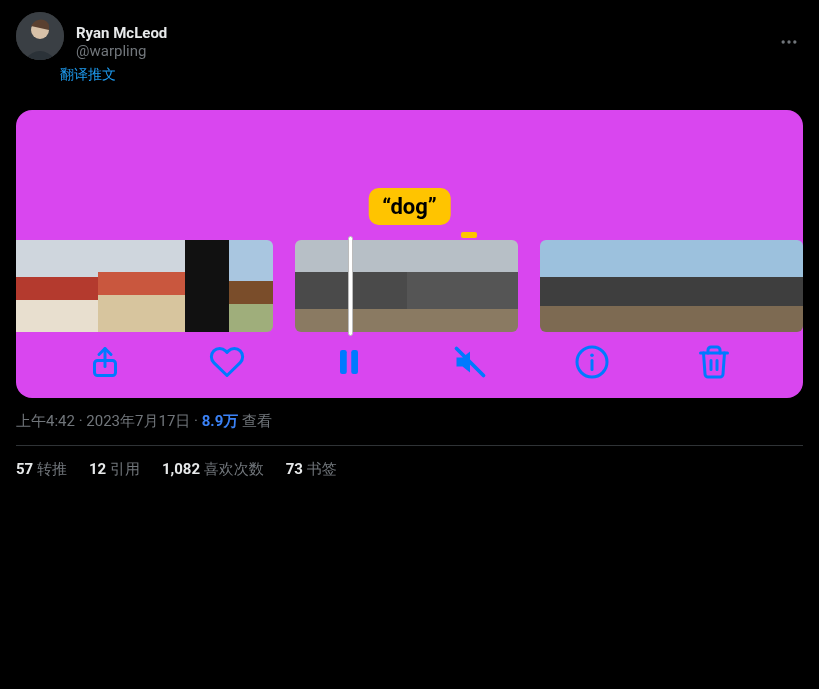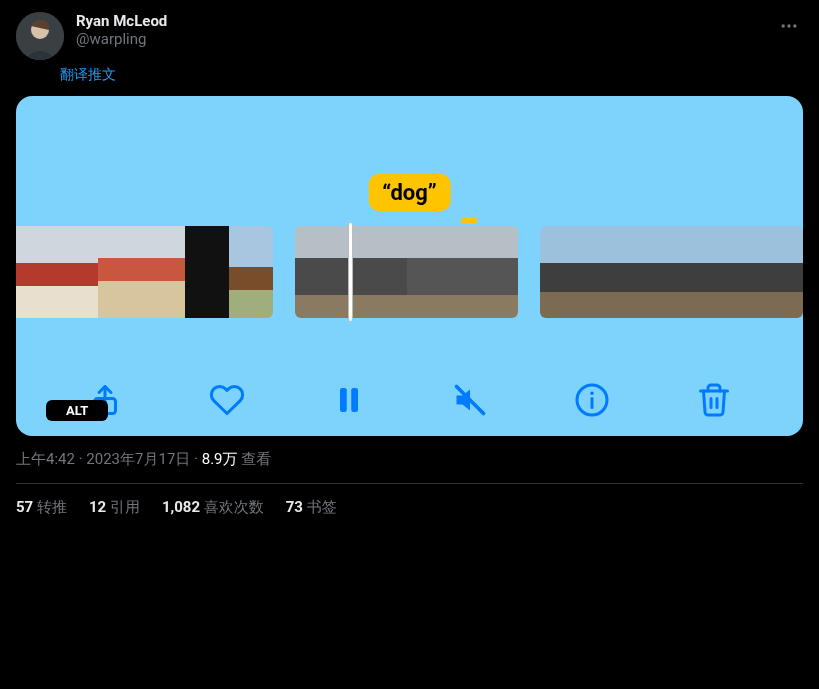--- a/index.html
+++ b/index.html
@@ -9,21 +9,21 @@
     color: #e7e9ea;
     width: 819px;
     height: 689px;
     overflow: hidden;
   }
   .tweet {
     padding: 12px 16px;
   }
   .header {
     display: flex;
-    align-items: flex-start;
+    align-items: flex-end;
     gap: 12px;
   }
   .avatar {
     width: 48px;
     height: 48px;
     border-radius: 50%;
     overflow: hidden;
     flex-shrink: 0;
     background: #333;
   }
@@ -50,26 +50,26 @@
     color: #e7e9ea;
   }
   .translate {
     margin-top: 6px;
     font-size: 14px;
     color: #1d9bf0;
     cursor: pointer;
     margin-left: 44px;
   }
   .media-card {
-    margin-top: 12px;
-    background: #7dd3fc;
+    margin-top: 26px;
+    background: #d946ef;
     border-radius: 16px;
     overflow: hidden;
     position: relative;
-    height: 340px;
+    height: 288px;
   }
   .bubble {
     position: absolute;
     left: 50%;
     top: 78px;
     transform: translateX(-50%);
     background: #ffc400;
     color: #000;
     font-weight: 700;
     font-size: 22px;
@@ -145,22 +145,22 @@
     position: absolute;
     left: 30px;
     top: 304px;
   }
   .meta {
     margin-top: 14px;
     font-size: 15px;
     color: #71767b;
   }
   .meta .views-count {
-    color: #ffffff;
-    font-weight: 400;
+    color: #3b82f6;
+    font-weight: 700;
   }
   .divider {
     border: none;
     border-top: 1px solid #2f3336;
     margin-top: 14px;
   }
   .stats {
     display: flex;
     gap: 22px;
     margin-top: 14px;

